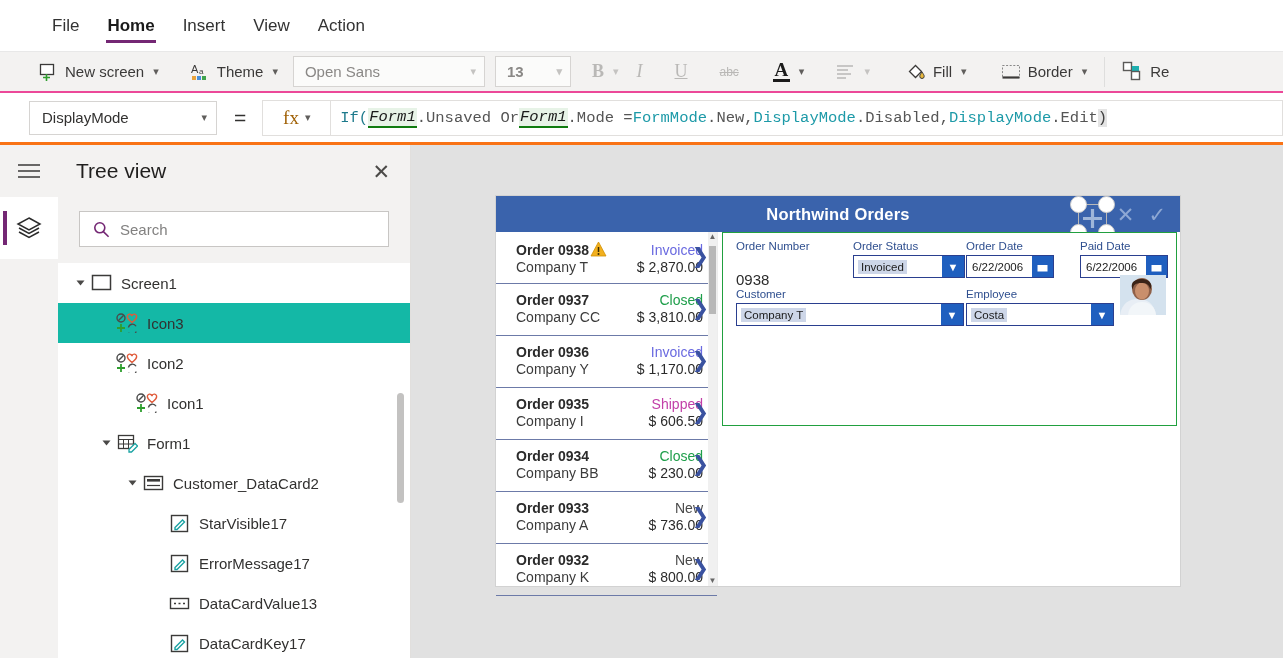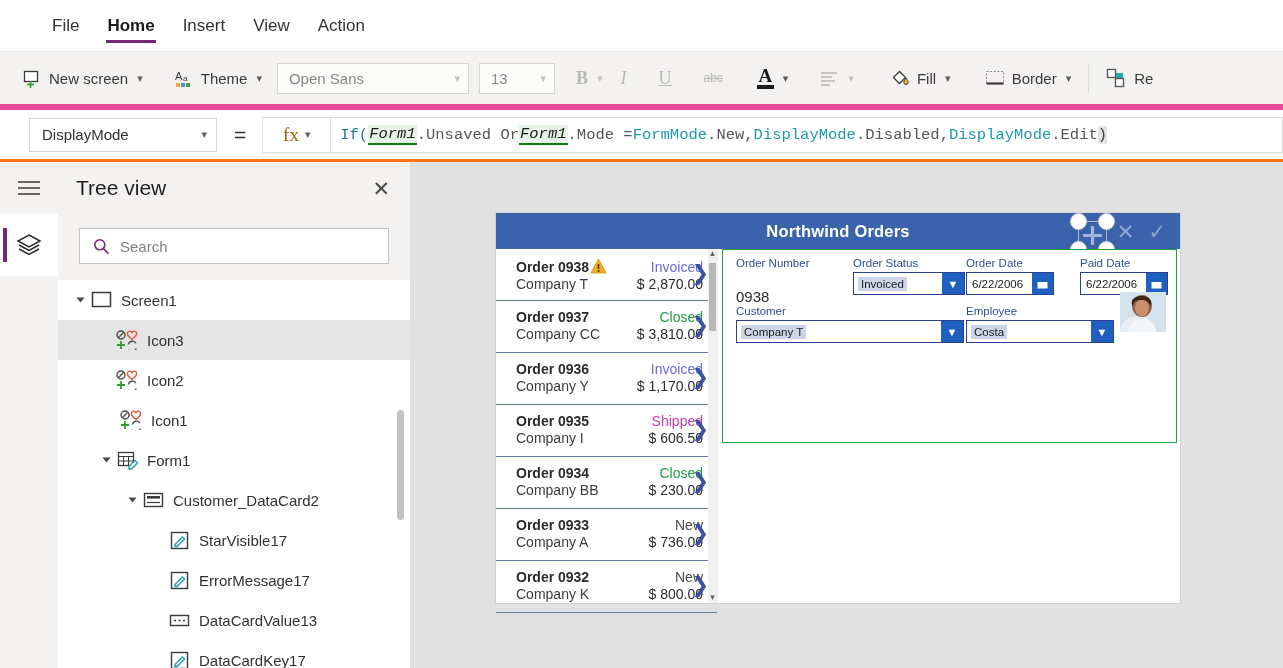--- a/index.html
+++ b/index.html
@@ -35,26 +35,26 @@
   .menu-item.active::after {
     content: "";
     position: absolute;
     left: 13px; right: 13px; bottom: 9px;
     height: 2.5px;
     background: #742774;
   }
 
   
   .ribbon {
-    height: 58px;
+    height: 41px;
     background: #f3f2f1;
     display: flex;
     align-items: center;
-    border-bottom: 6px solid #ec4899;
-    padding-left: 14px;
+    border-bottom: 2px solid #ec4899;
+    padding-left: 30px;
     overflow: hidden;
   }
   .rb {
     display: flex;
     align-items: center;
     gap: 7px;
     font-size: 15px;
     color: #3b3a39;
     cursor: pointer;
     white-space: nowrap;
@@ -73,21 +73,21 @@
     display: flex;
     align-items: center;
     justify-content: space-between;
     padding: 0 8px 0 11px;
     font-size: 15px;
     color: #8a8886;
     cursor: pointer;
     margin-left: 6px;
   }
   .font-select { width: 192px; }
-  .size-select { width: 76px; margin-left: 10px; }
+  .size-select { width: 76px; margin-left: 10px; font-weight: bold; }
 
   
   .ic { display: inline-flex; align-items: center; justify-content: center; }
 
   
   .formulabar {
     height: 52px;
     background: #ffffff;
     display: flex;
     align-items: center;
@@ -188,21 +188,21 @@
     font-family: "Liberation Sans", sans-serif; background: transparent; flex: 1;
   }
   .tp-search input::placeholder { color: #828180; }
 
   .tree { flex: 1; overflow: hidden; position: relative; }
   .tnode {
     height: 40px; display: flex; align-items: center;
     font-size: 15px; color: #323130; cursor: pointer;
     padding-right: 16px;
   }
-  .tnode.sel { background: #e5e5e5; }
+  .tnode.sel { background: #14b8a6; }
   .tw { width: 16px; display: flex; align-items: center; justify-content: center; flex: 0 0 16px; }
   .tri { width: 0; height: 0; border-left: 5px solid #4a4947; border-top: 4px solid transparent; border-bottom: 4px solid transparent; transform: rotate(90deg); }
   .ticon { width: 26px; flex: 0 0 26px; display: flex; align-items: center; justify-content: center; }
   .tlabel { margin-left: 7px; white-space: nowrap; }
 
   .tscroll {
     position: absolute; right: 6px; top: 130px;
     width: 7px; height: 110px; background: #c3c2c1; border-radius: 4px;
   }
 
@@ -527,21 +527,21 @@
             <svg width="22" height="20" viewBox="0 0 22 20">
               <circle cx="5" cy="5" r="4" fill="none" stroke="#4a4a4a" stroke-width="1.4"></circle>
               <path d="M2.3 7.7L7.7 2.3" stroke="#4a4a4a" stroke-width="1.4"></path>
               <path d="M16 9.4c-1.8-1.6-4.6-3.3-4.6-5.6a2.3 2.3 0 014.6-.7 2.3 2.3 0 014.6.7c0 2.3-2.8 4-4.6 5.6z" fill="none" stroke="#e05a3a" stroke-width="1.4"></path>
               <path d="M5 11v8M1 15h8" stroke="#2f9e2f" stroke-width="1.8"></path>
               <path d="M12.5 14.5a4 4 0 017.5-1.2M20 18.5a4 4 0 01-7.5 1.2" fill="none" stroke="#4a4a4a" stroke-width="1.4"></path>
             </svg>
           </span>
           <span class="tlabel">Icon2</span>
         </div>
-        <div class="tnode" style="padding-left: 44px; text-align: center;">
+        <div class="tnode" style="padding-left: 60px; text-align: center;">
           <span class="tw"></span>
           <span class="ticon">
             <svg width="22" height="20" viewBox="0 0 22 20">
               <circle cx="5" cy="5" r="4" fill="none" stroke="#4a4a4a" stroke-width="1.4"></circle>
               <path d="M2.3 7.7L7.7 2.3" stroke="#4a4a4a" stroke-width="1.4"></path>
               <path d="M16 9.4c-1.8-1.6-4.6-3.3-4.6-5.6a2.3 2.3 0 014.6-.7 2.3 2.3 0 014.6.7c0 2.3-2.8 4-4.6 5.6z" fill="none" stroke="#e05a3a" stroke-width="1.4"></path>
               <path d="M5 11v8M1 15h8" stroke="#2f9e2f" stroke-width="1.8"></path>
               <path d="M12.5 14.5a4 4 0 017.5-1.2M20 18.5a4 4 0 01-7.5 1.2" fill="none" stroke="#4a4a4a" stroke-width="1.4"></path>
             </svg>
           </span>

